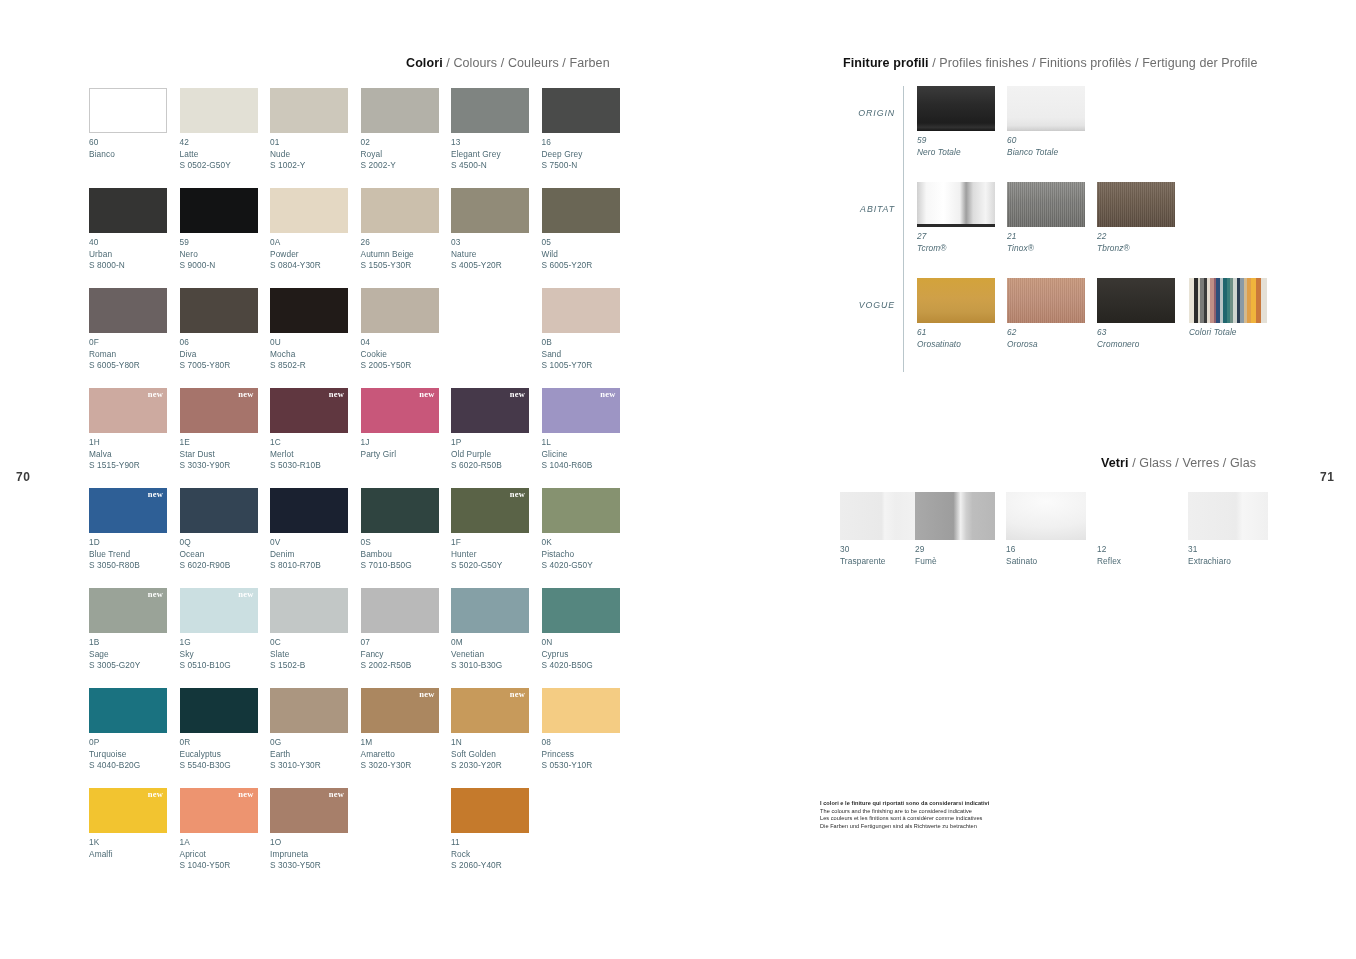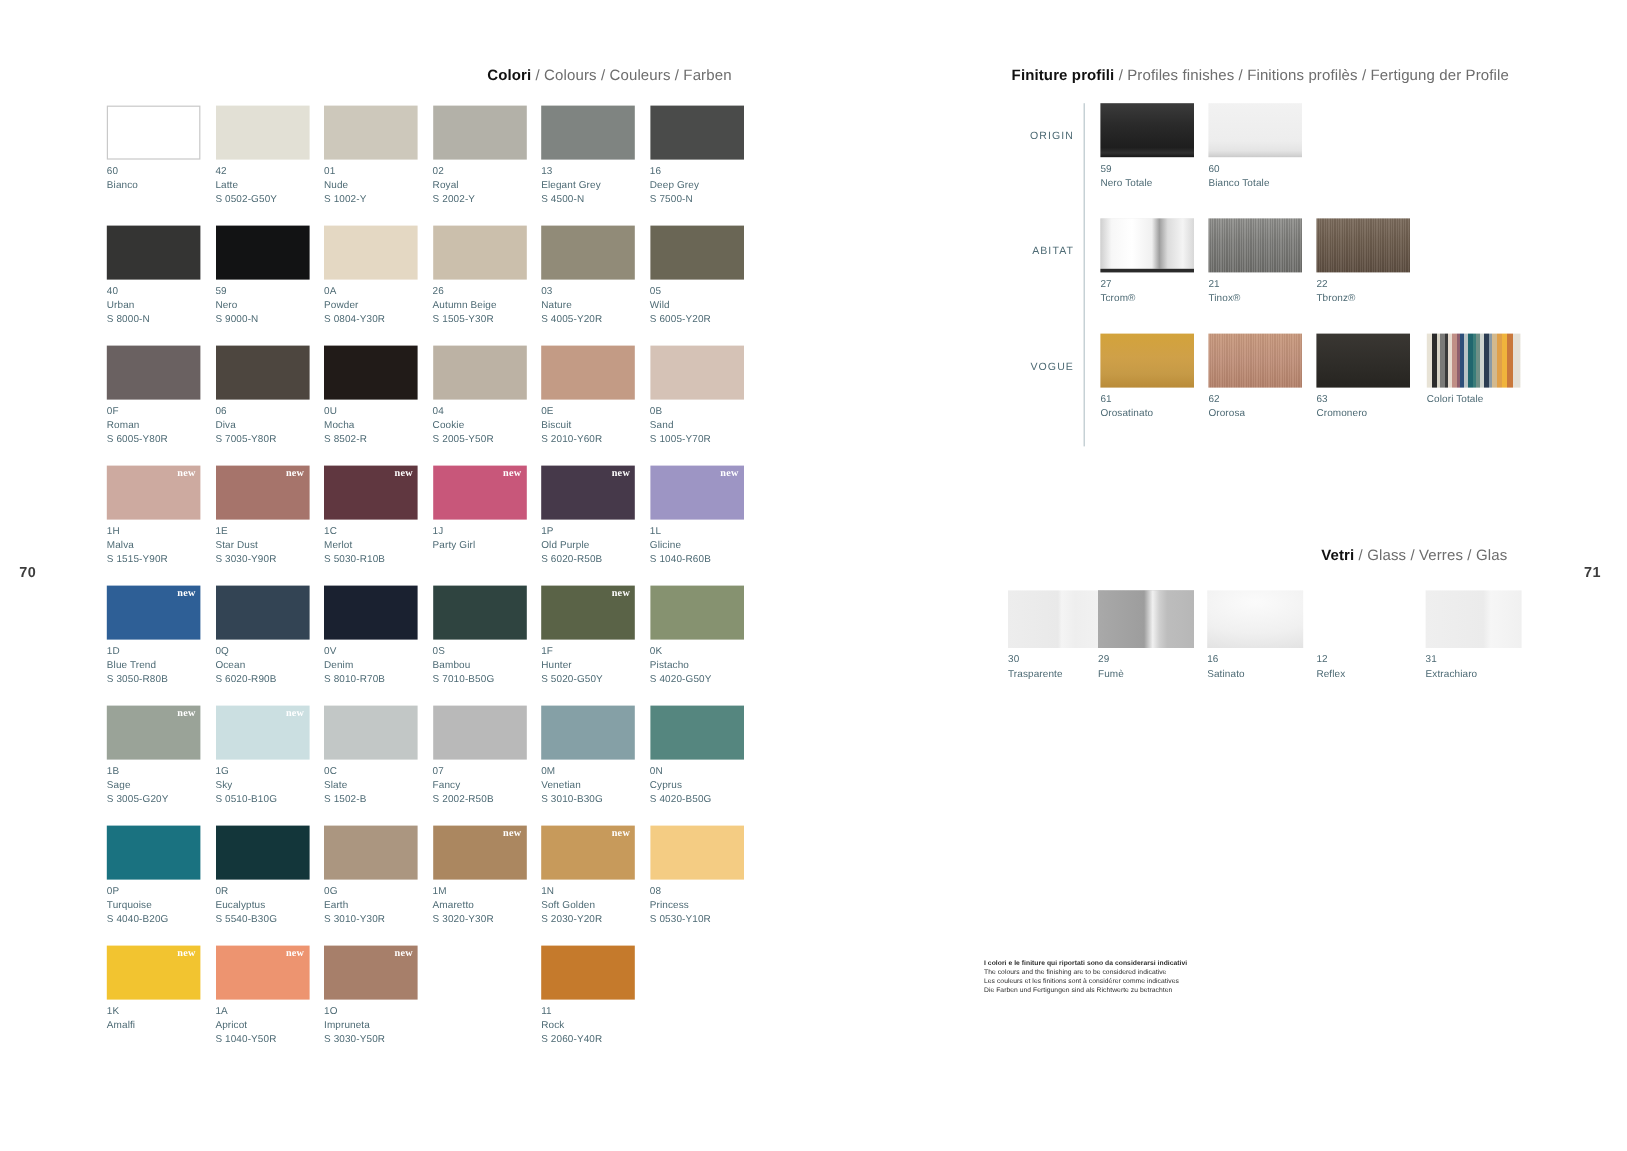--- a/index.html
+++ b/index.html
@@ -69,21 +69,21 @@
   .cap .ncs{display:block;}
 
   
   #finiture{
     position:absolute;left:843px;top:86px;width:440px;
   }
   .fin-rule{
     position:absolute;left:60px;top:0;width:1px;height:286px;
     background:#b9c6cb;
   }
-  .fin-row{position:relative;height:96px;}
+  .fin-row{position:relative;height:96px;font-style:italic;}
   .fin-label{
     position:absolute;left:0;top:22px;width:52px;
     text-align:right;
     font-size:8.8px;letter-spacing:.9px;color:#4d6a74;
   }
   .fin-cell{position:absolute;top:0;width:78px;}
   .fin-cell.f0{left:74px;}
   .fin-cell.f1{left:164px;}
   .fin-cell.f2{left:254px;}
   .fin-cell.f3{left:346px;}
@@ -324,28 +324,20 @@
           </div>
         </div>
         <div class="cell c3">
           <div class="sw" style="background: rgb(188, 178, 164);"></div>
           <div class="cap">
             <span class="code">04</span>
             <span class="nm">Cookie</span>
             <span class="ncs">S 2005-Y50R</span>
           </div>
         </div>
-        <div class="cell c4">
-          <div class="sw" style="background: rgb(195, 155, 133);"></div>
-          <div class="cap">
-            <span class="code">0E</span>
-            <span class="nm">Biscuit</span>
-            <span class="ncs">S 2010-Y60R</span>
-          </div>
-        </div>
         <div class="cell c5">
           <div class="sw" style="background: rgb(213, 194, 182);"></div>
           <div class="cap">
             <span class="code">0B</span>
             <span class="nm">Sand</span>
             <span class="ncs">S 1005-Y70R</span>
           </div>
         </div>
       </div>
       <div class="row">

